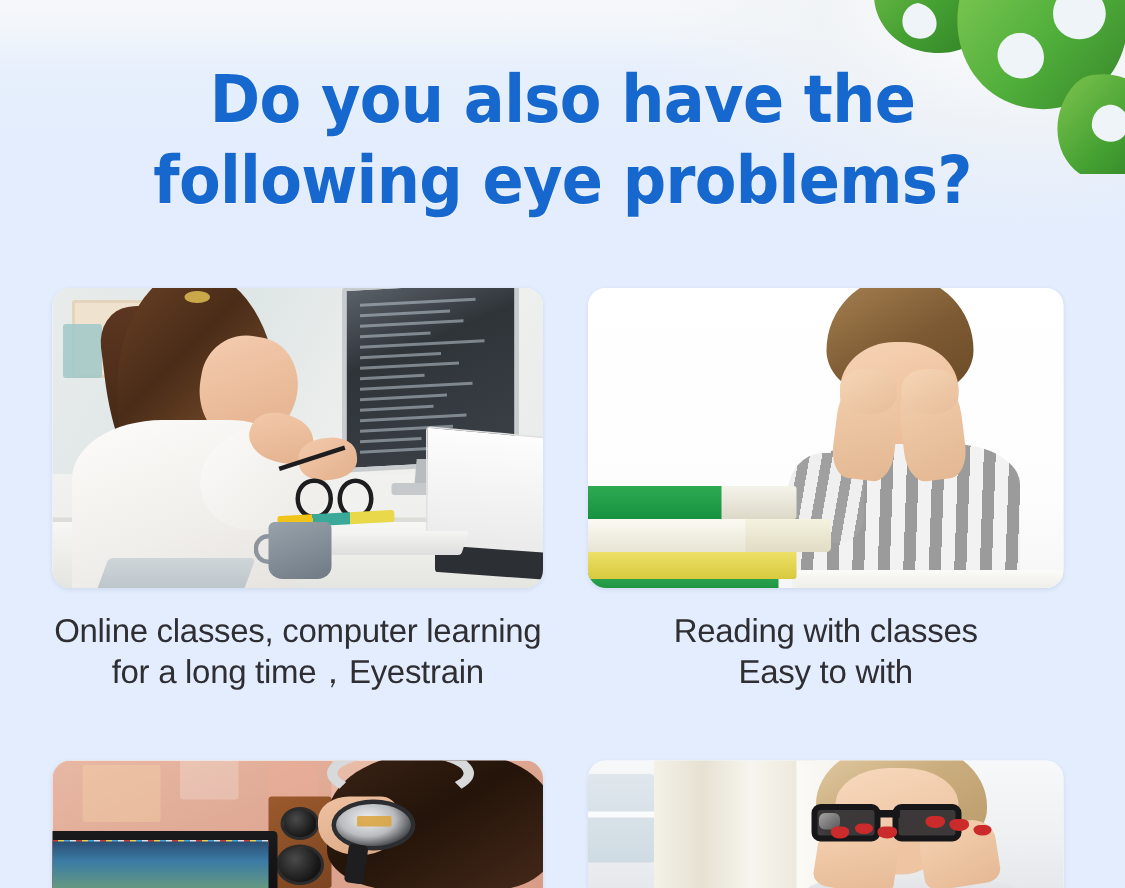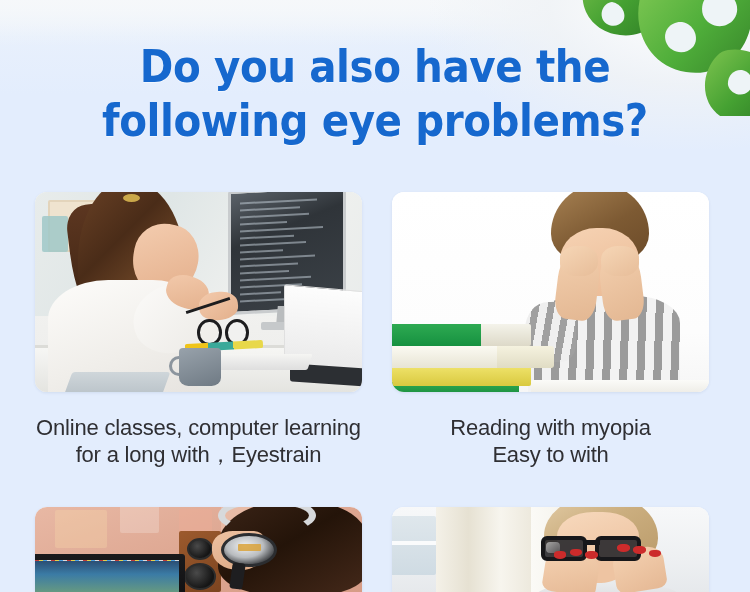--- a/index.html
+++ b/index.html
@@ -66,21 +66,21 @@
     width:100%; height:200px;
     border-radius:12px;
     overflow:hidden;
     background:#fff;
     position:relative;
     box-shadow:0 1px 3px rgba(40,70,120,.10);
   }
   .card.short { height:85px; border-radius:12px 12px 0 0; }
 
   .caption {
-    margin-top:22px;
+    margin-top:15px;
     text-align:center;
     color:#2f2f33;
     font-size:22px;
     line-height:27px;
     font-weight:400;
     letter-spacing:-.2px;
   }
   .caption .cl { display:block; white-space:nowrap; }
 
   .row2 { position:absolute; top:507px; left:35px; width:674px;
@@ -362,21 +362,21 @@
             </div>
           <div class="tab"></div>
           <div class="pens"></div>
           <div class="kb"></div>
           <div class="mughandle"></div>
           <div class="mug"></div>
         </div>
       </div>
       <div class="caption">
         <span class="cl">Online classes, computer learning</span>
-        <span class="cl">for a long with，Eyestrain</span>
+        <span class="cl">for a long time，Eyestrain</span>
       </div>
     </div>
 
     <div class="cell">
       <div class="card">
         <div class="scene s2">
           <div class="bhair"></div>
           <div class="bface"></div>
           <div class="bshirt"></div>
           <div class="bsleeveL"></div>
@@ -387,21 +387,21 @@
           <div class="paper"></div>
           <div class="bk4"></div>
           <div class="bk3"></div>
           <div class="bk2"></div>
             <div class="bk2e"></div>
           <div class="bk1"></div>
             <div class="bk1e"></div>
         </div>
       </div>
       <div class="caption">
-        <span class="cl">Reading with myopia</span>
+        <span class="cl">Reading with classes</span>
         <span class="cl">Easy to with</span>
       </div>
     </div>
 
   </div>
 
   <div class="row2">
 
     <div class="cell">
       <div class="card short">

